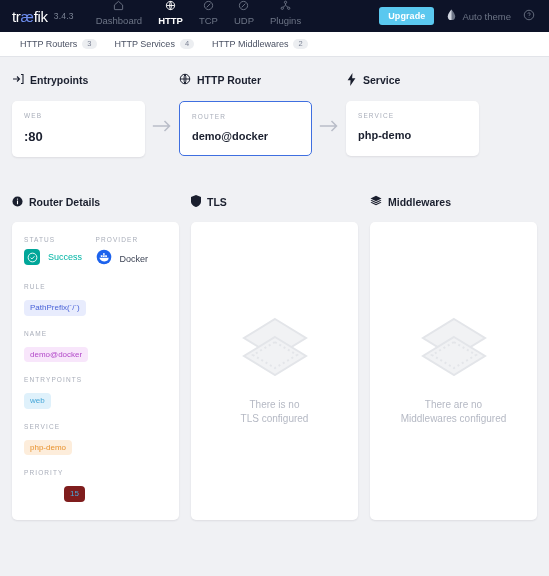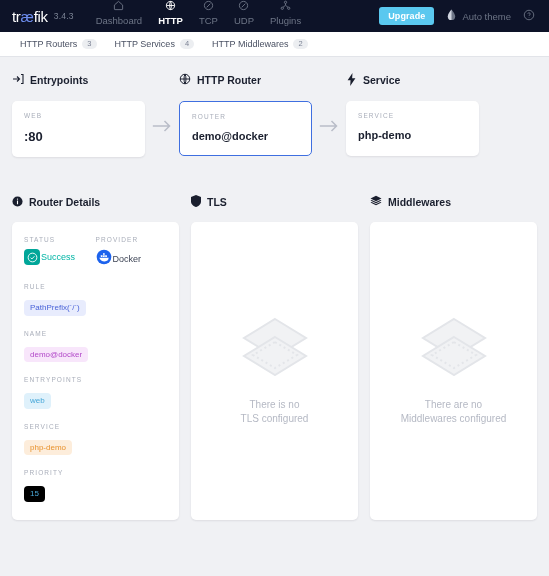--- a/index.html
+++ b/index.html
@@ -153,42 +153,42 @@
   }
   .fieldlabel {
     font-size: 6.5px;
     letter-spacing: 1.1px;
     color: #a9aeba;
     text-transform: uppercase;
     margin-bottom: 6px;
   }
   .row2 { display: flex; margin-bottom: 14px; }
   .row2 > div { width: 50%; }
-  .iconval { display: flex; align-items: center; gap: 1px; }
+  .iconval { display: flex; align-items: center; gap: 8px; }
   .statusbox {
     width: 16px; height: 16px;
     background: #00a699;
     border-radius: 4px;
     display: flex; align-items: center; justify-content: center;
   }
   .statustext { font-size: 9px; color: #00b5a5; }
   .dockertext { font-size: 9px; color: #3d4455; }
   .field { margin-bottom: 14px; }
   .chip {
     display: inline-block;
     font-size: 8px;
     border-radius: 4px;
     padding: 3px 6px;
     line-height: 1.2;
   }
   .chip-rule { background: #e8ecfd; color: #4a63d8; }
   .chip-name { background: #f8e6fb; color: #b249c9; }
   .chip-ep   { background: #dff1fb; color: #49a8d8; }
   .chip-svc  { background: #fdeddb; color: #e8922e; }
-  .chip-prio { background: #000000; color: #49a8d8; }
+  .chip-prio { background: #7f1d1d; color: #49a8d8; margin-left: 40px; }
 
   .emptytext {
     margin-top: 18px;
     font-size: 10px;
     color: #b5b9c4;
     text-align: center;
     line-height: 1.45;
   }
 </style>
 </head>

